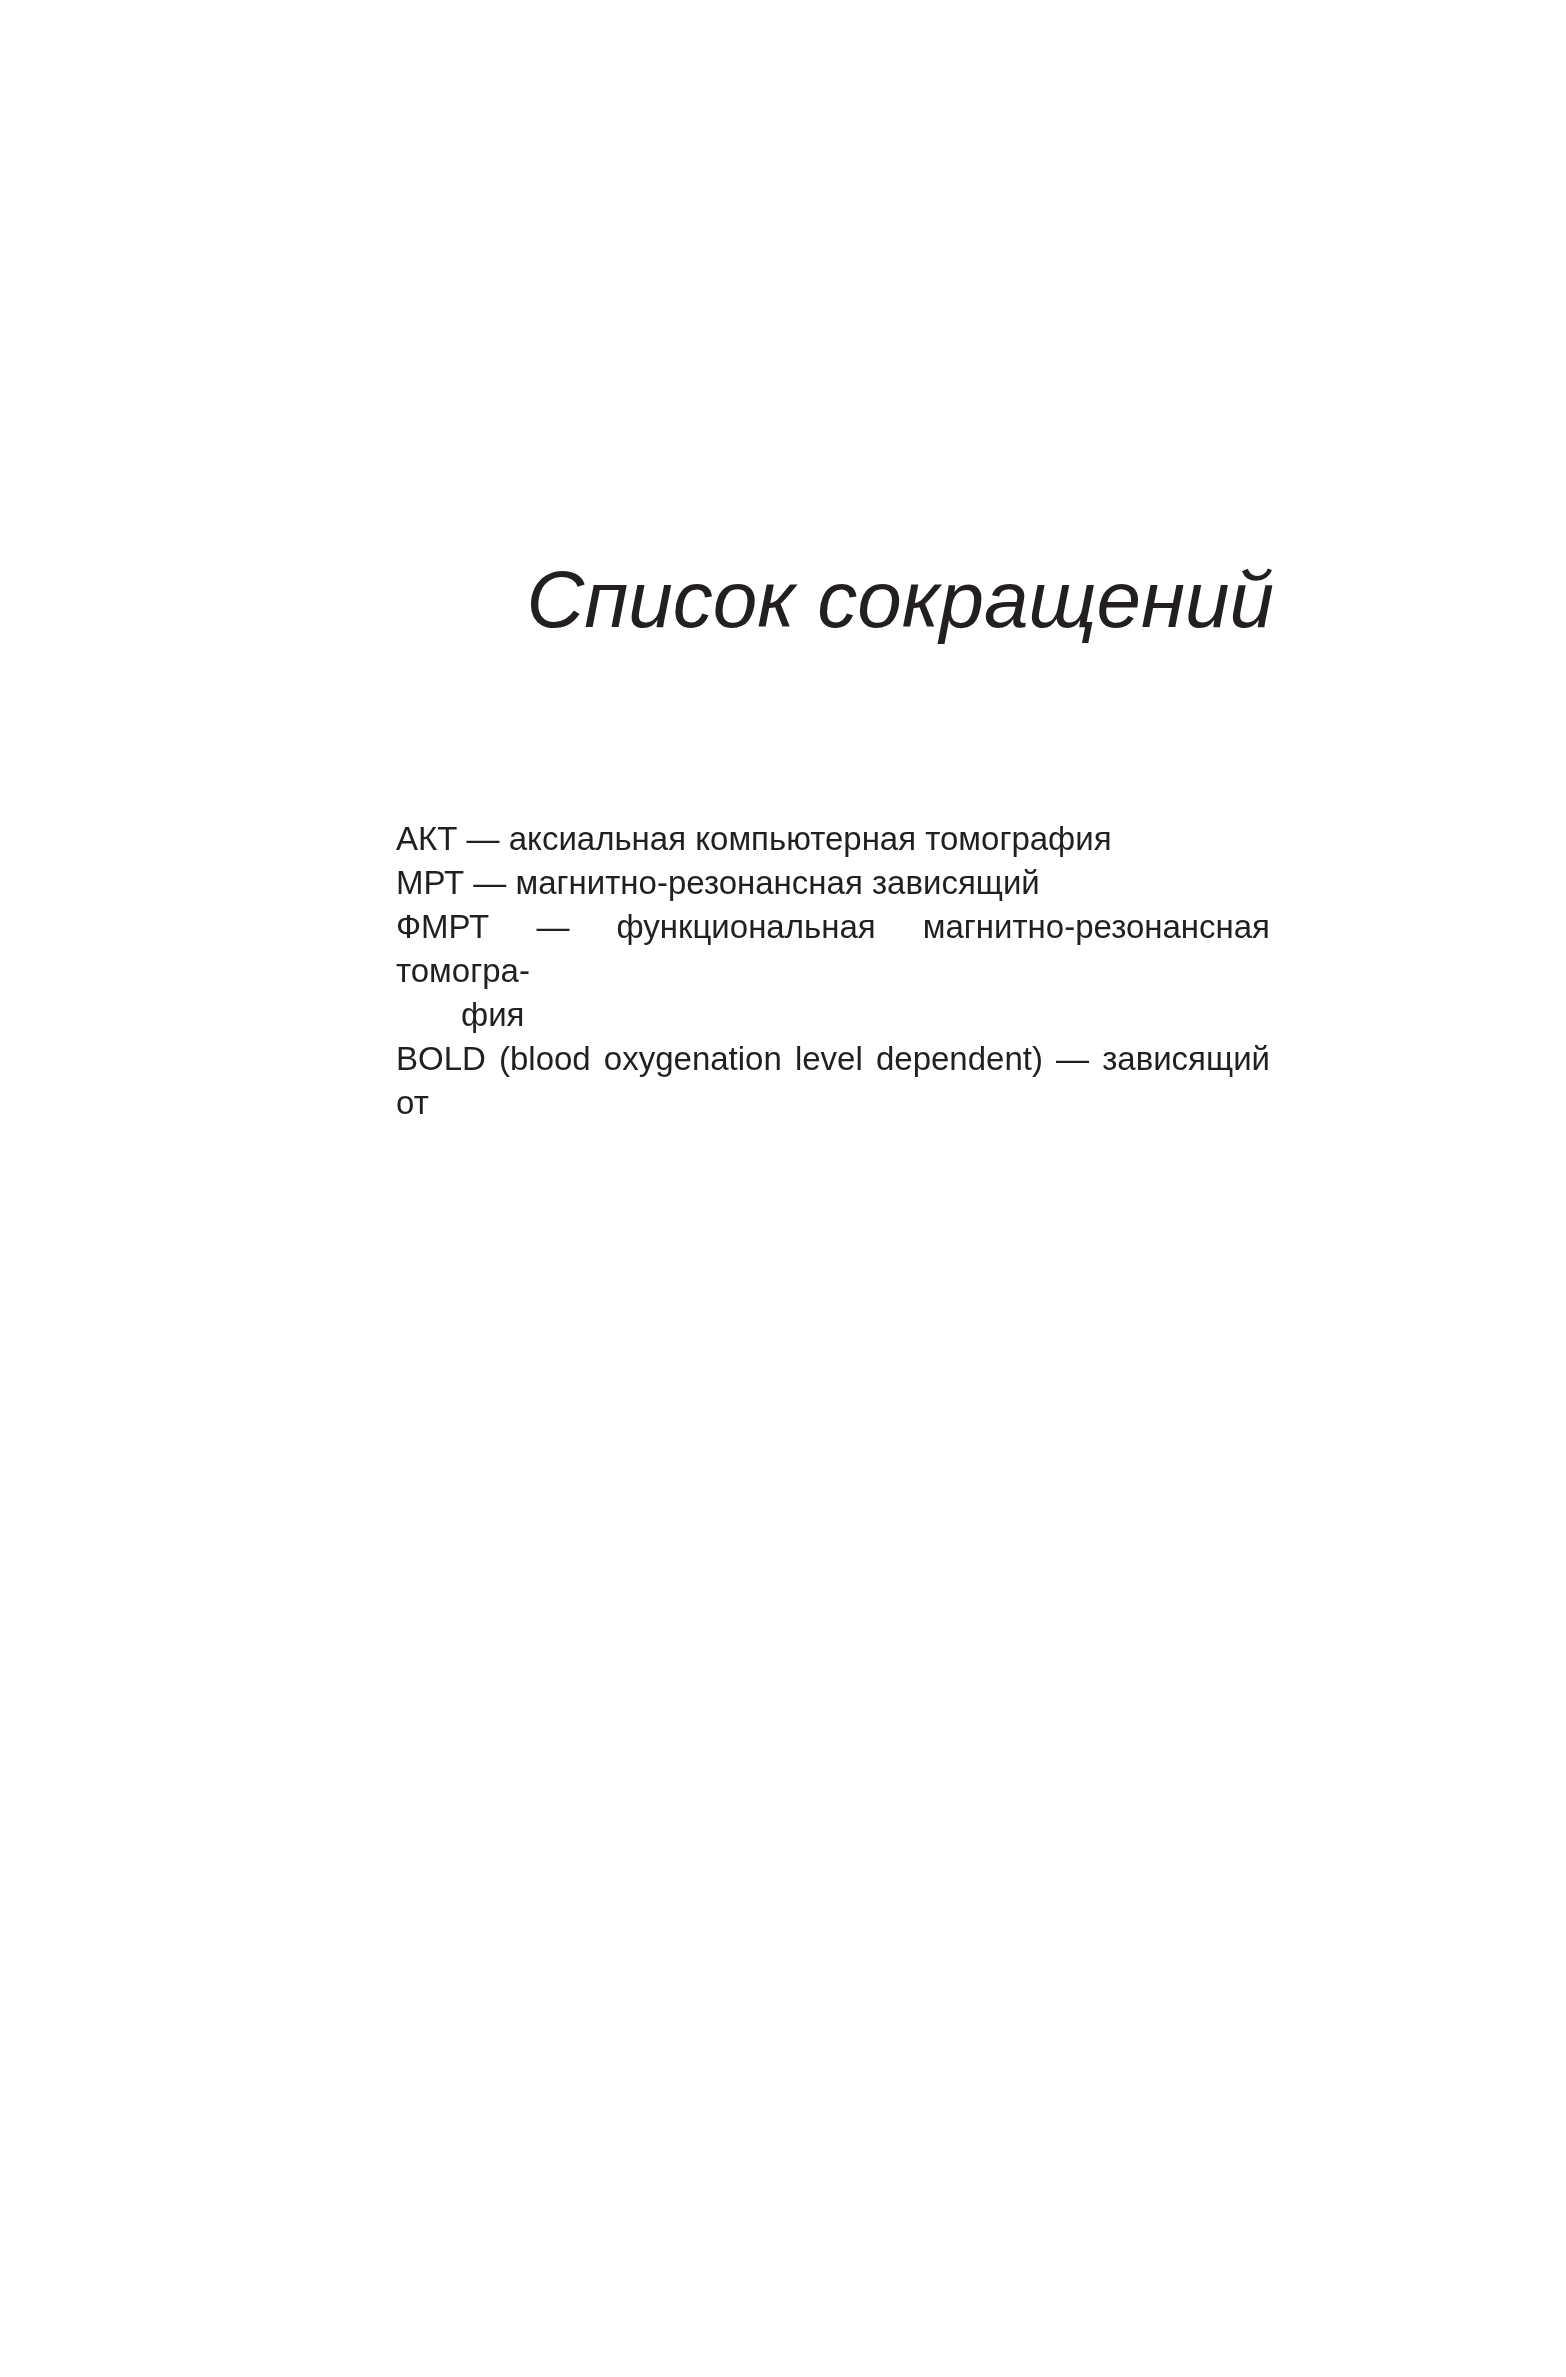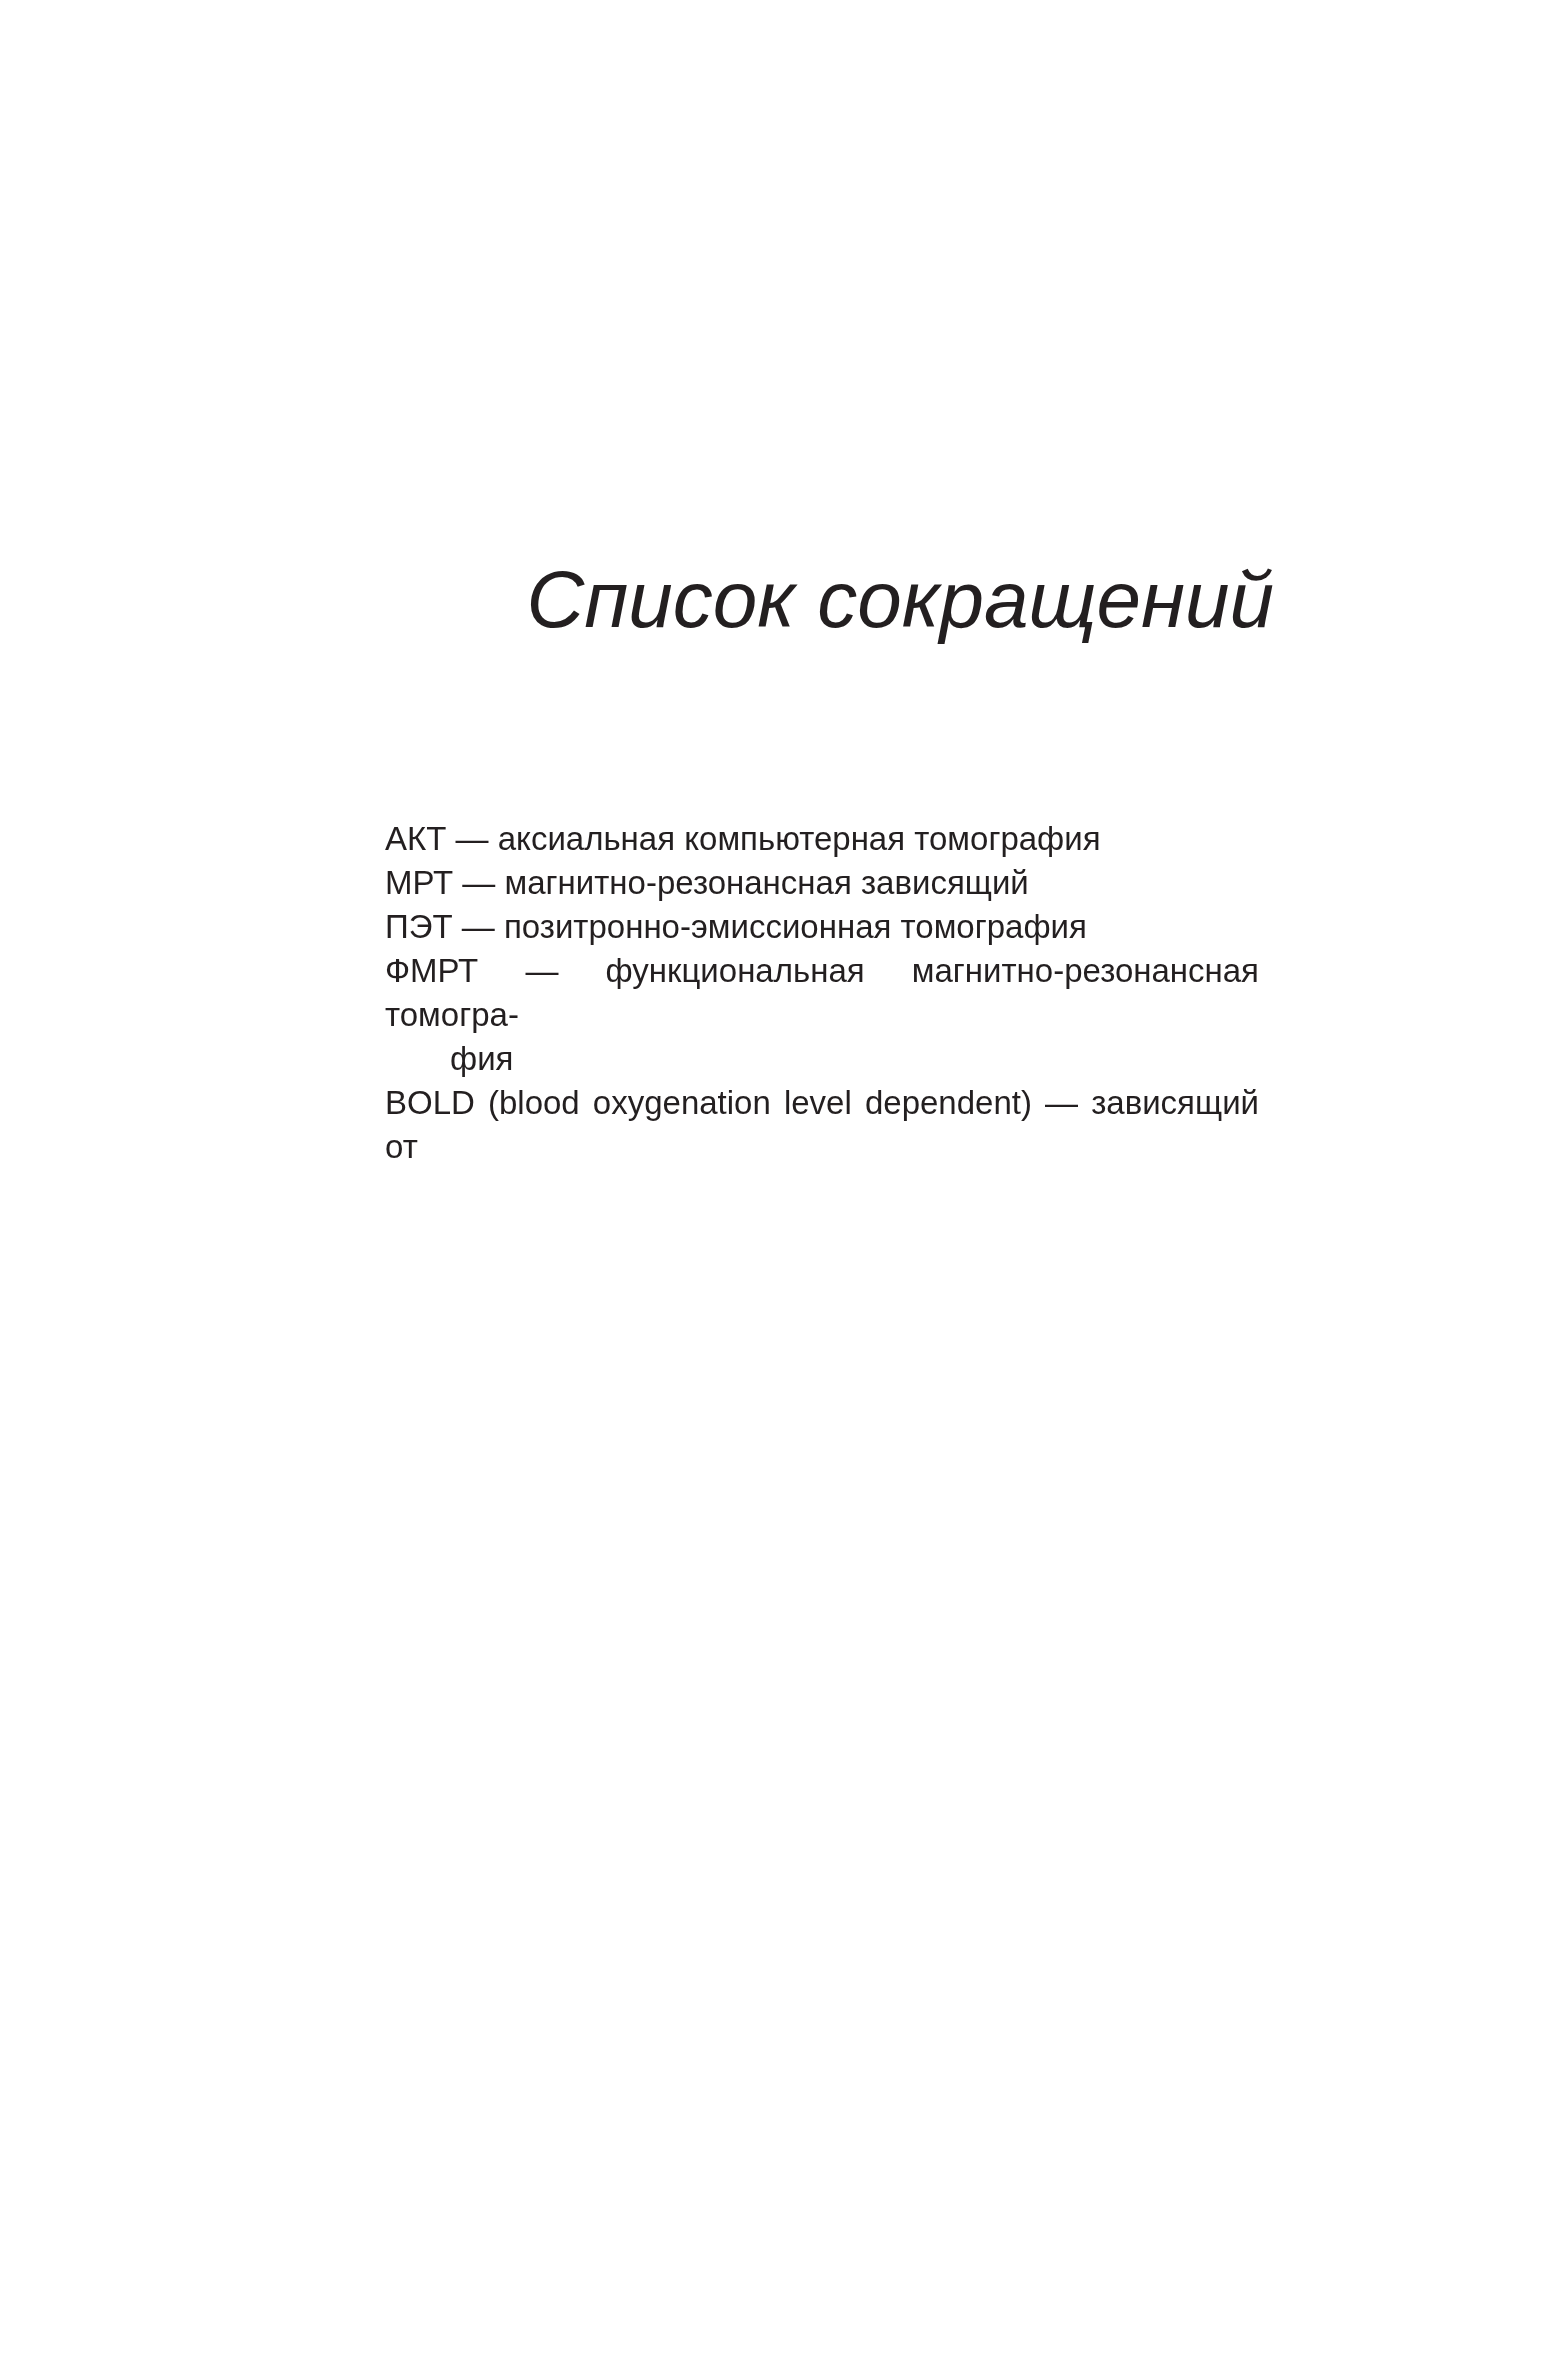--- a/index.html
+++ b/index.html
@@ -27,21 +27,21 @@
     font-style: italic;
     font-weight: normal;
     font-size: 80px;
     line-height: 88px;
     letter-spacing: 0px;
     white-space: nowrap;
   }
   .abbrev-list {
     position: absolute;
     top: 817px;
-    left: 385px;
+    left: 396px;
     width: 874px;
     font-size: 33px;
     line-height: 44px;
   }
   .abbrev-entry {
     margin: 0;
     padding: 0;
   }
   .abbrev-line {
     display: block;
@@ -67,23 +67,20 @@
   <div class="abbrev-list">
 
     <div class="abbrev-entry">
       <span class="abbrev-line">АКТ — аксиальная компьютерная томография</span>
     </div>
 
     <div class="abbrev-entry">
       <span class="abbrev-line">МРТ — магнитно-резонансная зависящий</span>
     </div>
 
-    <div class="abbrev-entry">
-      <span class="abbrev-line">ПЭТ — позитронно-эмиссионная томография</span>
-    </div>
 
     <div class="abbrev-entry">
       <span class="abbrev-line stretch">ФМРТ — функциональная магнитно-резонансная томогра-</span>
       <span class="abbrev-line indent">фия</span>
     </div>
 
 
     <div class="abbrev-entry">
       <span class="abbrev-line stretch">BOLD (blood oxygenation level dependent) — зависящий от</span>
     </div>

